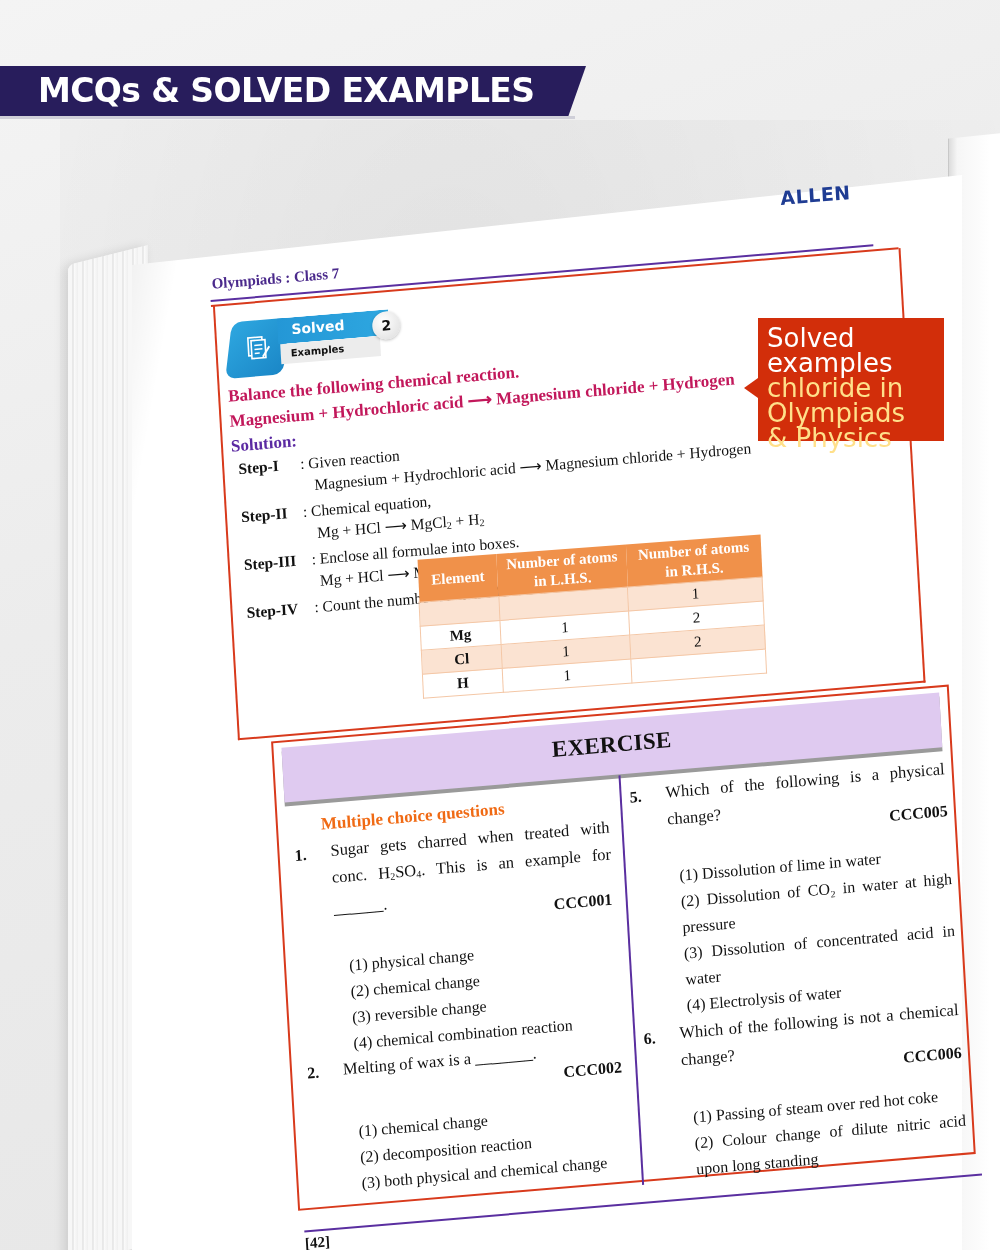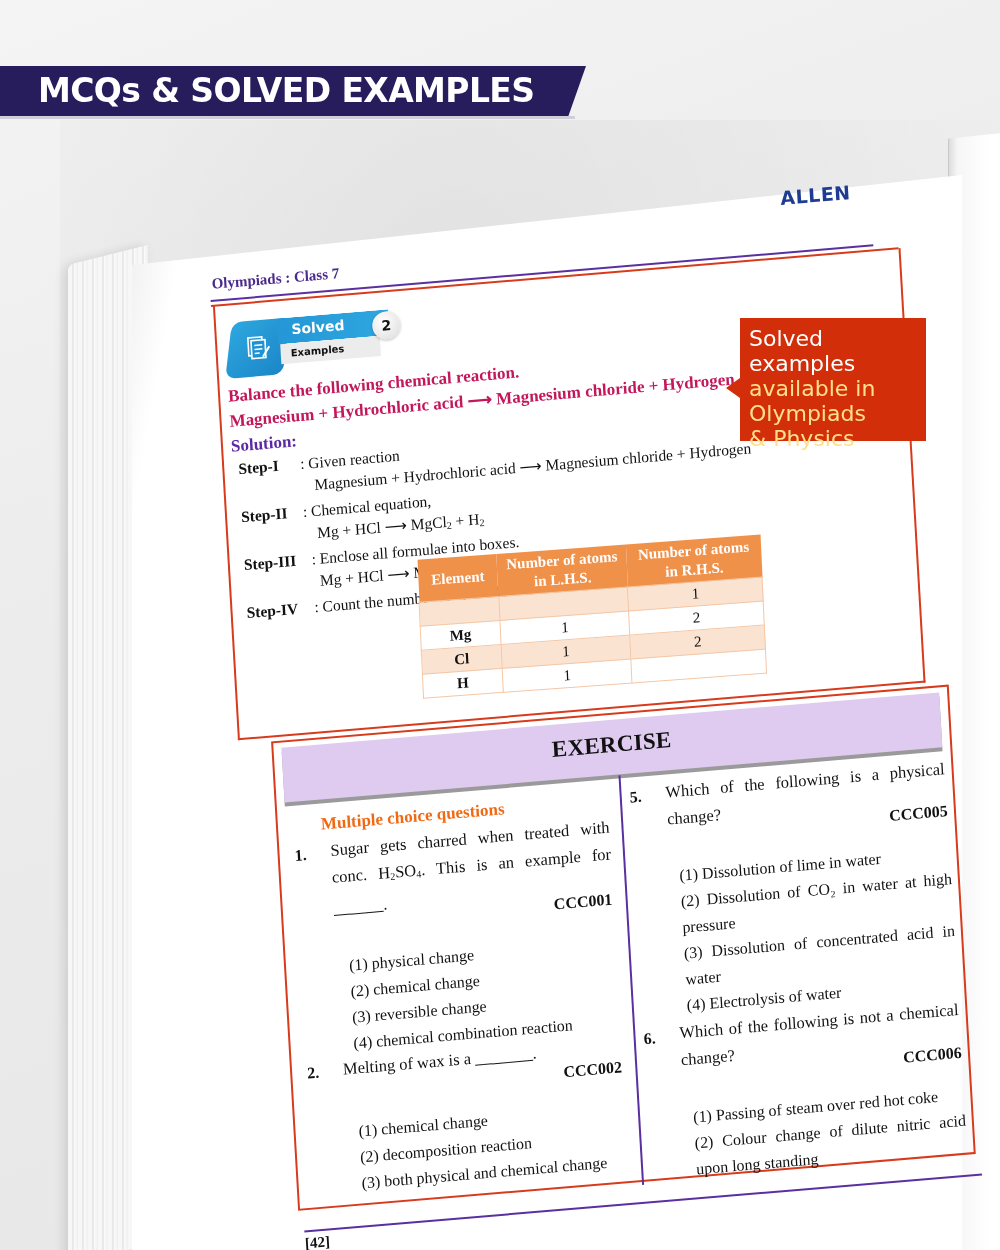--- a/index.html
+++ b/index.html
@@ -174,23 +174,23 @@
     position: absolute; left: 290px; top: 822px; color: #f06a14; font-weight: 700; font-size: 17px;
   }
   .q-num { position: absolute; font-weight: 700; font-size: 16px; color: #111; }
   .q-text { position: absolute; font-size: 16.5px; color: #111; line-height: 27px; text-align: justify; }
   .q-code { position: absolute; font-weight: 700; font-size: 16px; color: #111; }
   .opt { position: absolute; font-size: 16px; color: #111; white-space: nowrap; line-height: 26px; }
   .opt-wrap { position: absolute; font-size: 16px; color: #111; line-height: 26px; text-align: justify; }
 
   
   .callout {
-    position: absolute; left: 740px; top: 318px; width: 186px; height: 123px;
+    position: absolute; left: 758px; top: 318px; width: 186px; height: 123px;
     background: #d22e0a; padding: 8px 7px 0 9px; z-index: 15;
-    font-family: "DejaVu Sans", sans-serif; font-size: 22px; line-height: 25px;
+    font-family: "DejaVu Sans", sans-serif; font-size: 26px; line-height: 25px;
   }
   .callout::before {
     content: ""; position: absolute; left: -14px; top: 60px;
     border-top: 10px solid transparent; border-bottom: 10px solid transparent;
     border-right: 14px solid #d22e0a;
   }
   .callout .l1 { color: #ffffff; display: block; }
   .callout .hl { color: #ffe08a; display: block; }
 </style>
 </head>
@@ -318,16 +318,16 @@
   <div class="q-code" style="left:858px; top:1104px;">CCC006</div>
   <div class="opt" style="left:645px; top:1142px;">(1) Passing of steam over red hot coke</div>
   <div class="opt-wrap" style="left:645px; top:1168px; width:272px;">(2) Colour change of dilute nitric acid upon long standing</div>
 
   <div class="footer-line"></div>
   <div class="page-number">[42]</div>
 </div>
 
 <div class="callout">
   <span class="l1">Solved examples</span>
-  <span class="hl">available in</span>
+  <span class="hl">chloride in</span>
   <span class="hl">Olympiads</span>
   <span class="hl">&amp; Physics</span>
 </div>
 
 </body></html>

